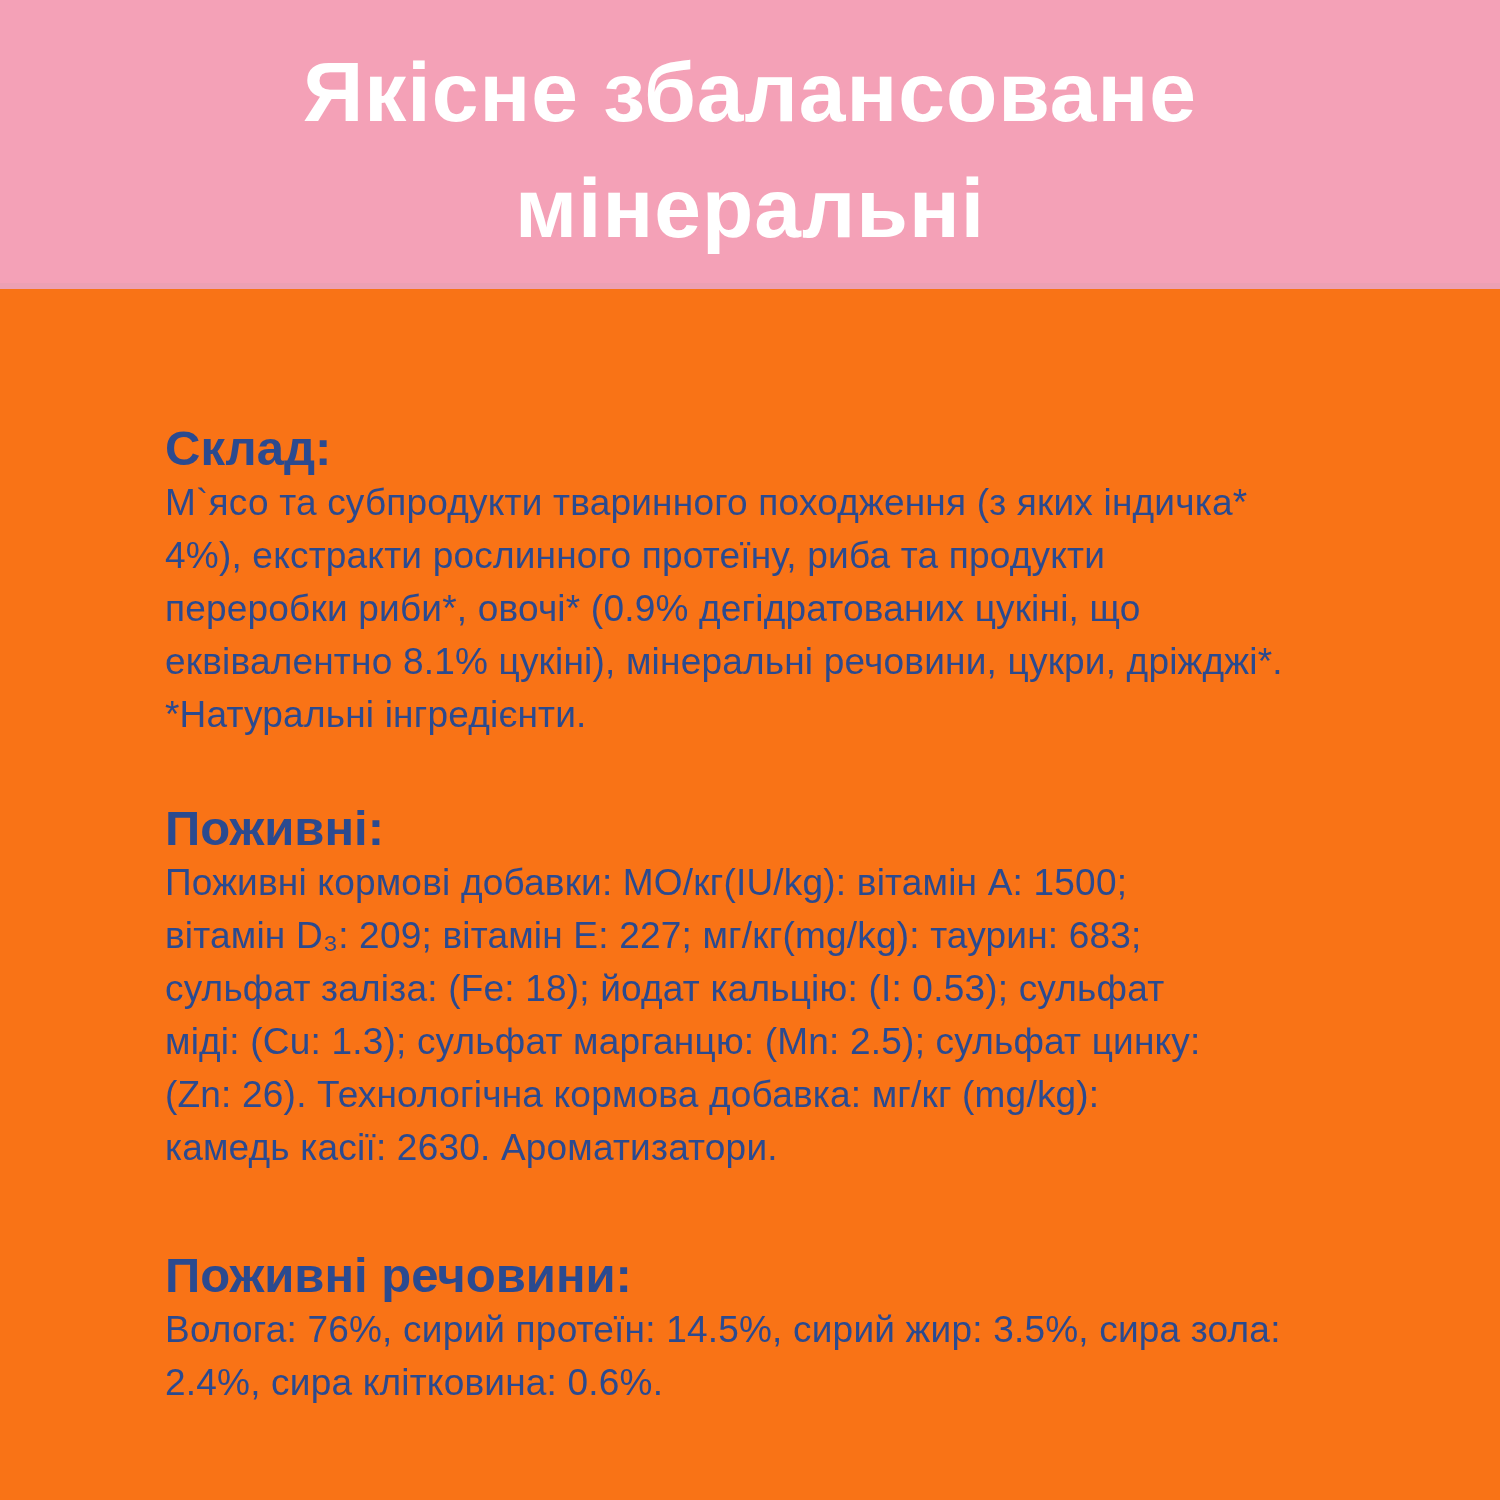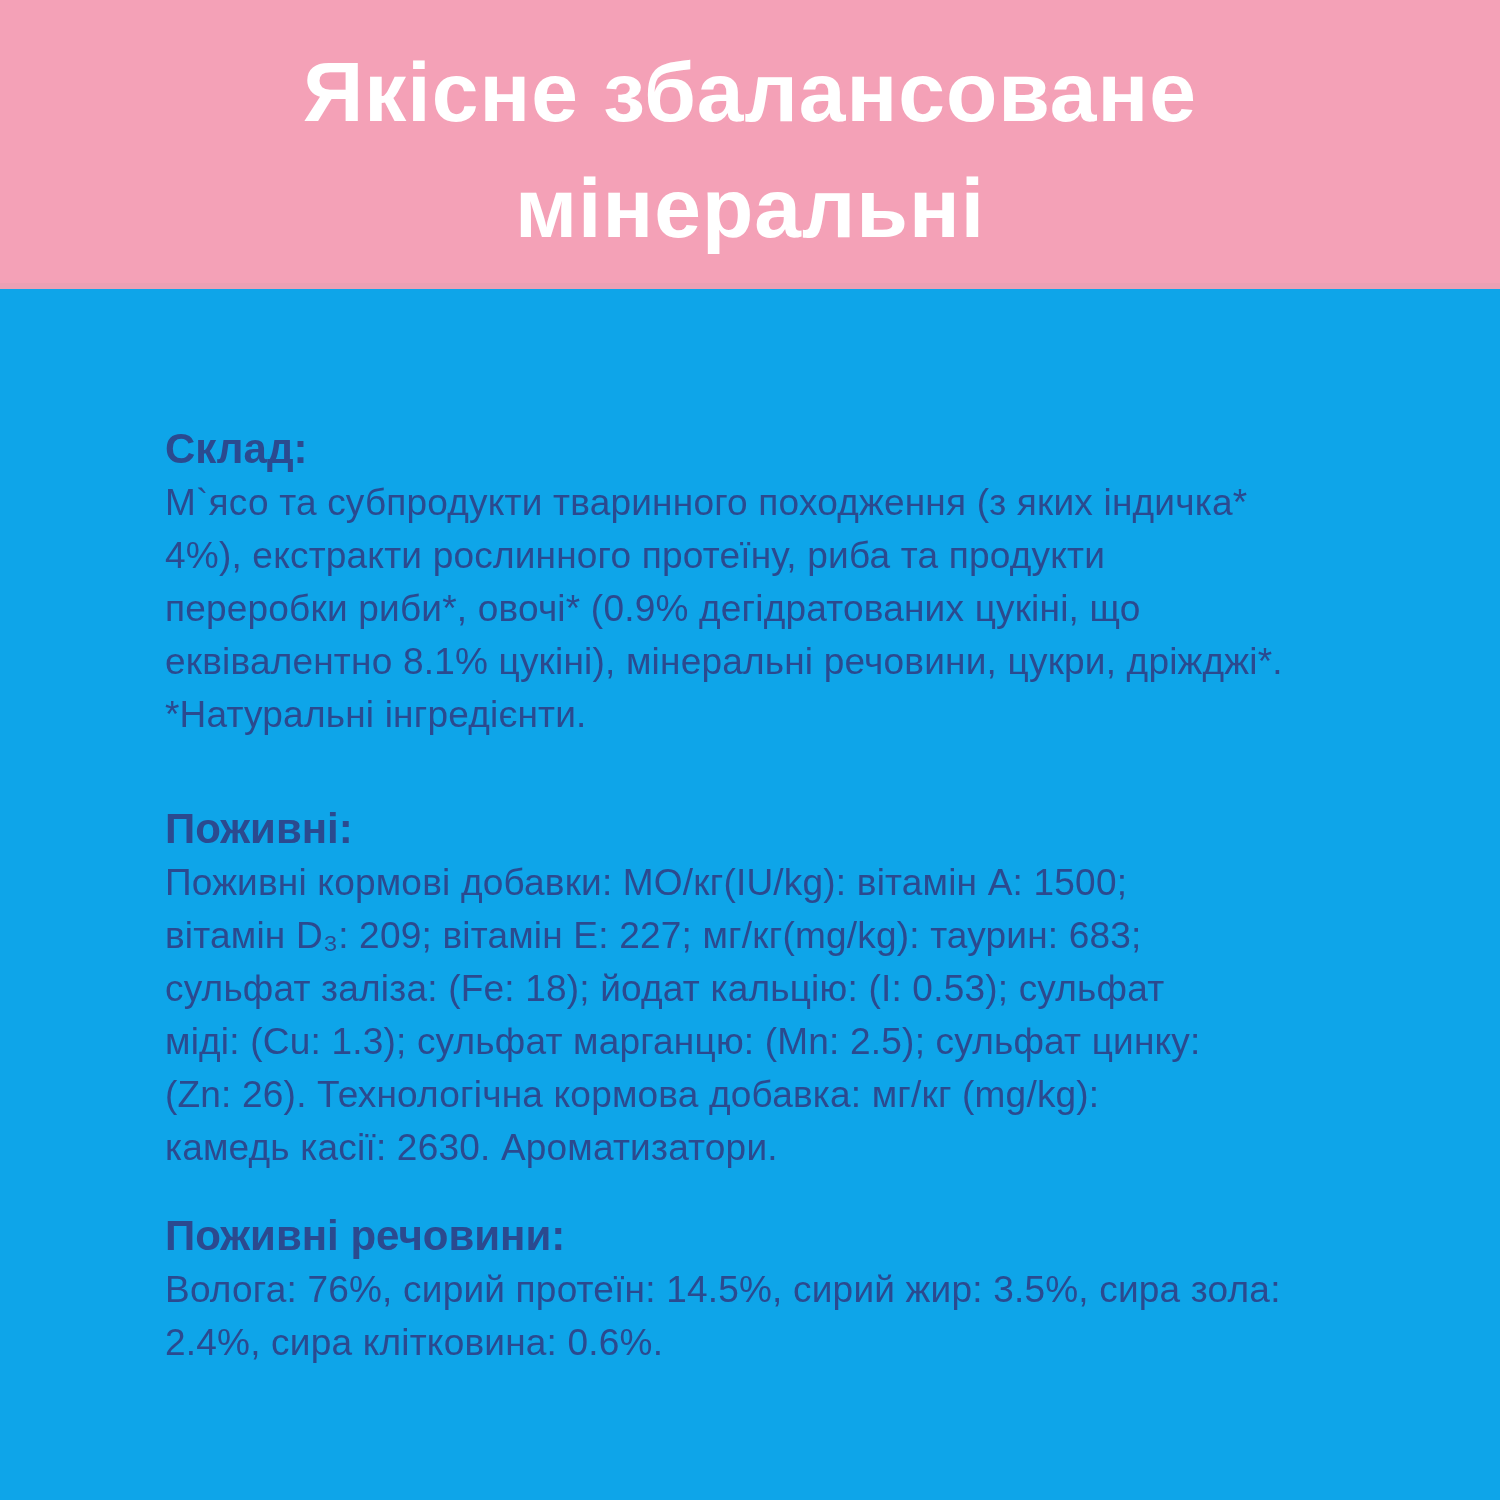--- a/index.html
+++ b/index.html
@@ -1,21 +1,21 @@
 <!DOCTYPE html>
 <html><head>
 <meta charset="utf-8">
 <style>
   * { margin: 0; padding: 0; box-sizing: border-box; }
   html, body { background: #fbf3e1; }
   .canvas {
     position: relative;
     width: 1500px;
     height: 1500px;
-    background: #0ea5e9;
+    background: #f97316;
     font-family: "Liberation Sans", "DejaVu Sans", sans-serif;
     overflow: hidden;
   }
   .hero {
     width: 100%;
     height: 283px;
     background: #f4a1b7;
   }
   .hero-title {
     padding-top: 34px;
@@ -31,23 +31,23 @@
     width: 100%;
     height: 6px;
     background: #eca0b4;
   }
   .content {
     padding: 0 95px 0 165px;
     color: #2b4a8f;
   }
   .section-1 { margin-top: 132px; }
   .section-2 { margin-top: 60px; }
-  .section-3 { margin-top: 34px; }
+  .section-3 { margin-top: 74px; }
   .section-heading {
-    font-size: 42px;
+    font-size: 49px;
     font-weight: 700;
     line-height: 55px;
   }
   .section-body {
     font-size: 37px;
     line-height: 53px;
     white-space: pre-line;
     letter-spacing: 0.2px;
   }
 </style>

